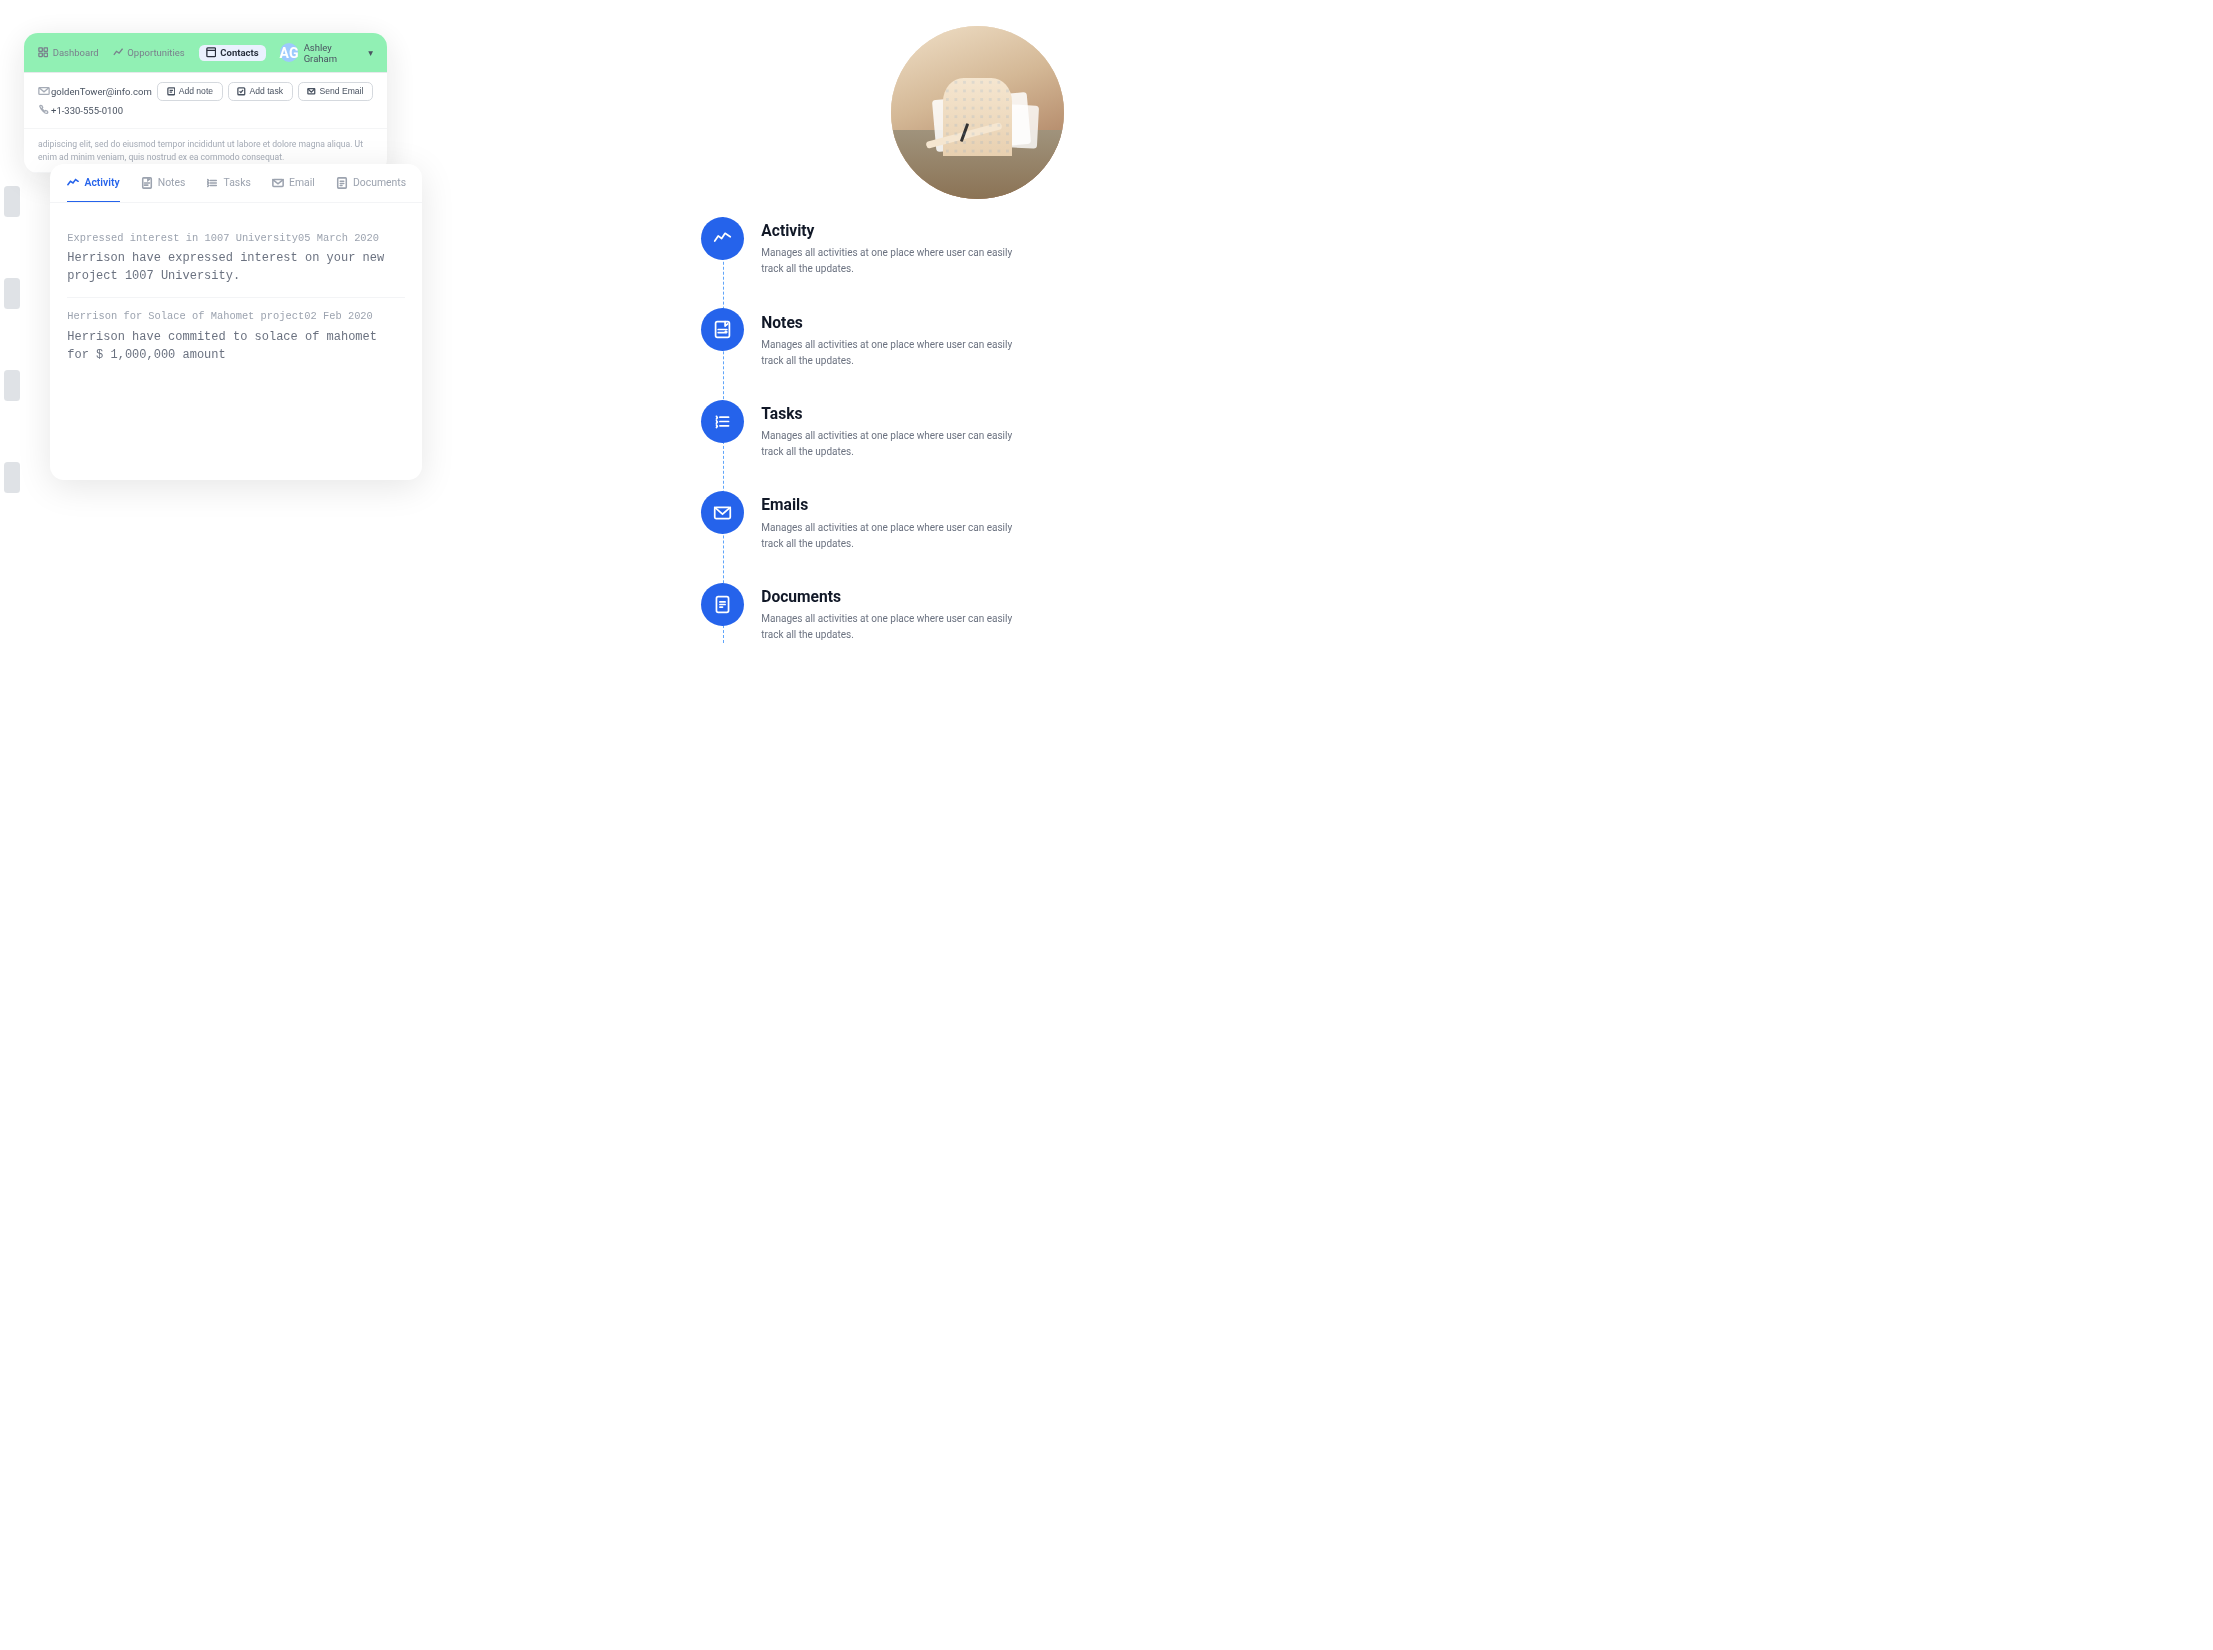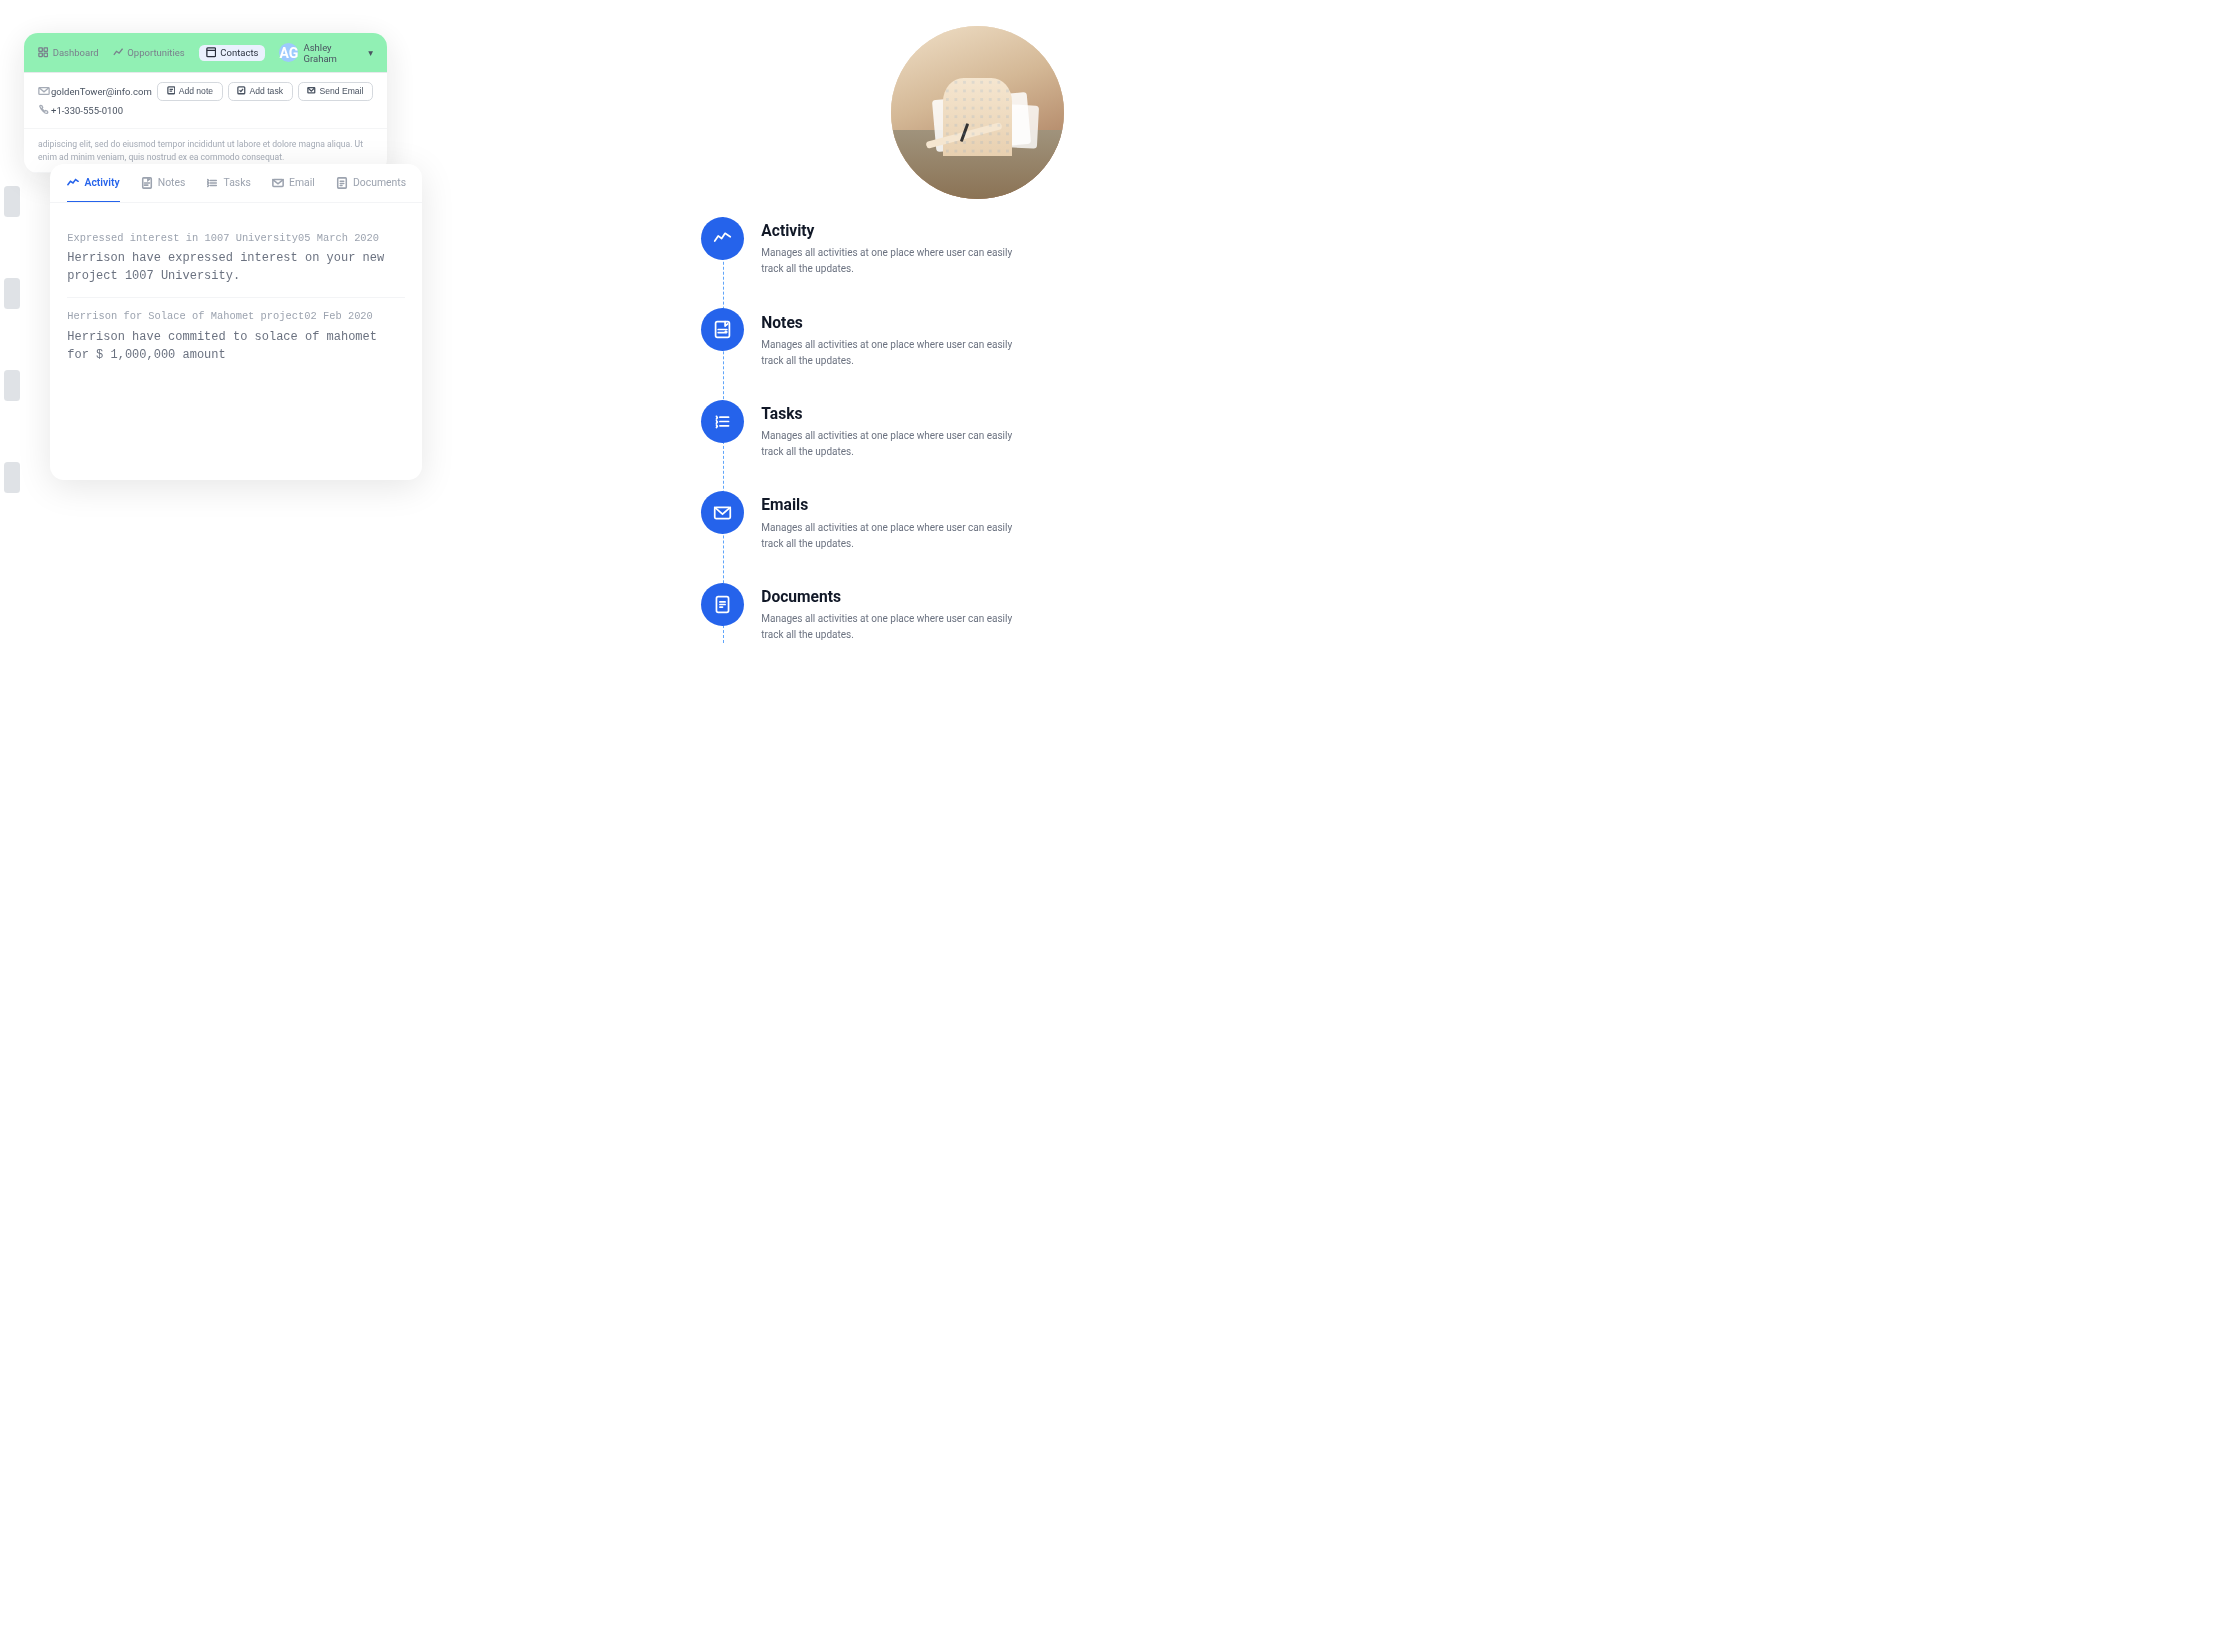--- a/index.html
+++ b/index.html
@@ -35,21 +35,21 @@
     .crm-nav-item {
       display: flex;
       align-items: center;
       gap: 4.3px;
       font-size: 9.5px;
       color: #6b7280;
       cursor: pointer;
     }
     .crm-nav-item.active {
       color: #111827;
-      font-weight: 400;
+      font-weight: 700;
       background: #e8f0fe;
       border-radius: 5.2px;
       padding: 2.6px 7px;
     }
     .crm-nav-icon {
       width: 10.4px;
       height: 10.4px;
       display: inline-block;
     }
     .crm-user-pill {
@@ -91,21 +91,21 @@
       color: #9ca3af;
       flex-shrink: 0;
     }
     .crm-action-buttons {
       margin-left: auto;
       display: flex;
       gap: 5.2px;
     }
     .crm-btn {
       display: flex;
-      align-items: flex-start;
+      align-items: center;
       gap: 3.5px;
       padding: 3.5px 8.6px;
       font-size: 8.6px;
       border: 0.9px solid #d1d5db;
       border-radius: 5.2px;
       background: #fff;
       cursor: pointer;
       color: #374151;
     }
 

